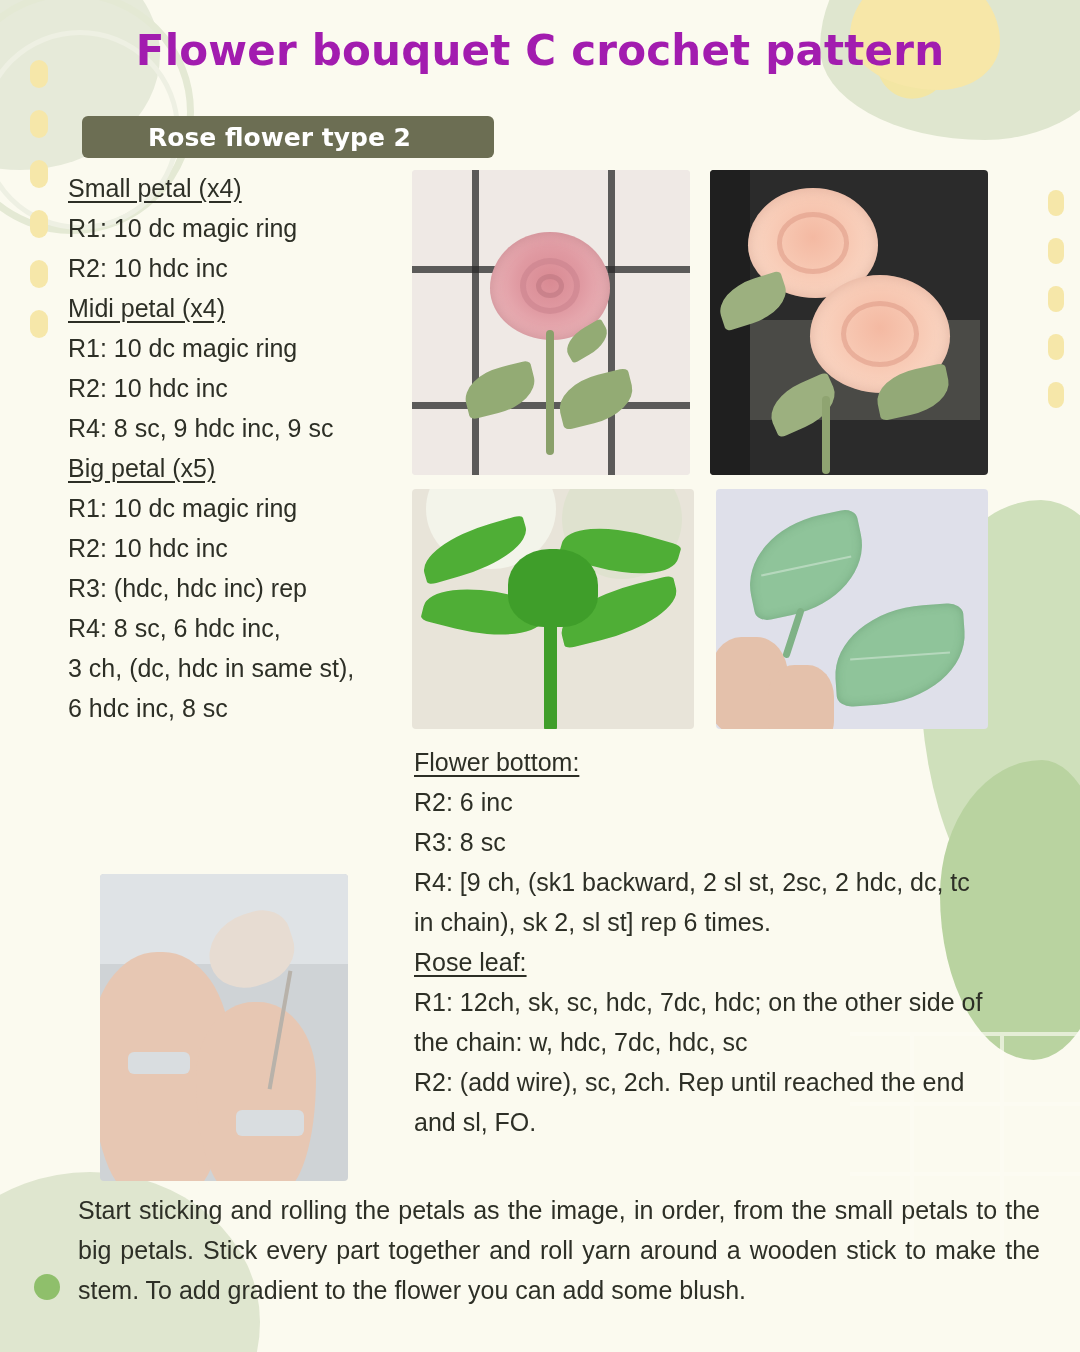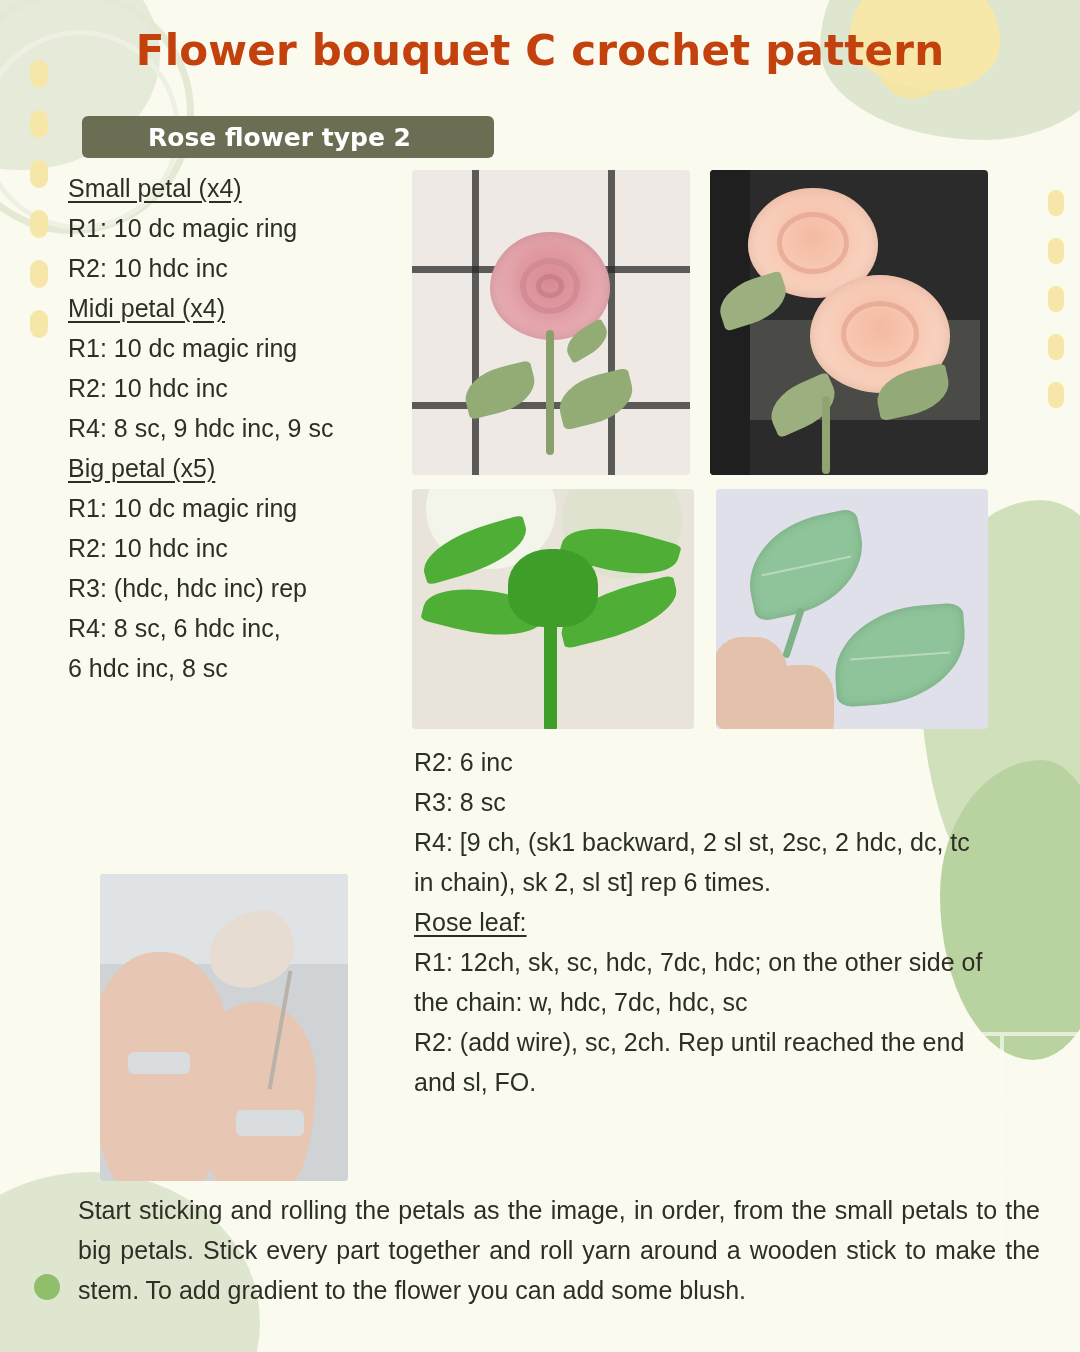--- a/index.html
+++ b/index.html
@@ -137,21 +137,21 @@
     padding: 0;
   }
   .title {
     position: absolute;
     top: 26px;
     left: 0; right: 0;
     text-align: center;
     font-size: 42px;
     font-weight: 800;
     letter-spacing: .2px;
-    color: #c2410c;
+    color: #a21caf;
     font-family: "DejaVu Sans", sans-serif;
   }
   .section-badge {
     position: absolute;
     left: 82px;
     top: 116px;
     width: 412px;
     height: 42px;
     background: #6c6e53;
     border-radius: 6px;
@@ -372,20 +372,21 @@
     <div>R2: 10 hdc inc</div>
     <div class="u">Midi petal (x4)</div>
     <div>R1: 10 dc magic ring</div>
     <div>R2: 10 hdc inc</div>
     <div>R4: 8 sc, 9 hdc inc, 9 sc</div>
     <div class="u">Big petal (x5)</div>
     <div>R1: 10 dc magic ring</div>
     <div>R2: 10 hdc inc</div>
     <div>R3: (hdc, hdc inc) rep</div>
     <div>R4: 8 sc, 6 hdc inc,</div>
+    <div>3 ch, (dc, hdc in same st),</div>
     <div>6 hdc inc, 8 sc</div>
   </div>
 
   <div class="ph ph-rose1">
     <div class="img-inner">
       <div class="wall"></div>
       <div class="wall">
         <div class="line" style="left:0;top:96px;width:278px;height:7px;"></div>
         <div class="line" style="left:0;top:232px;width:278px;height:7px;"></div>
         <div class="line" style="left:60px;top:0;width:7px;height:305px;"></div>
@@ -450,20 +451,21 @@
       <div class="handshape" style="left:-10px;top:78px;width:140px;height:240px;"></div>
       <div class="handshape" style="left:96px;top:128px;width:120px;height:190px;"></div>
       <div class="ring" style="left:28px;top:178px;width:62px;height:22px;"></div>
       <div class="ring" style="left:136px;top:236px;width:68px;height:26px;"></div>
       <div class="petalwip" style="left:108px;top:40px;width:86px;height:72px;transform:rotate(-18deg);"></div>
       <div style="position:absolute;left:178px;top:96px;width:4px;height:120px;background:#b8b2aa;transform:rotate(10deg);"></div>
     </div>
   </div>
 
   <div class="mid-col txt">
+    <div class="u">Flower bottom:</div>
     <div>R2: 6 inc</div>
     <div>R3: 8 sc</div>
     <div>R4: [9 ch, (sk1 backward, 2 sl st, 2sc, 2 hdc, dc, tc</div>
     <div>in chain), sk 2, sl st] rep 6 times.</div>
     <div class="u">Rose leaf:</div>
     <div>R1: 12ch, sk, sc, hdc, 7dc, hdc; on the other side of</div>
     <div>the chain: w, hdc, 7dc, hdc, sc</div>
     <div>R2: (add wire), sc, 2ch. Rep until reached the end</div>
     <div>and sl, FO.</div>
   </div>

